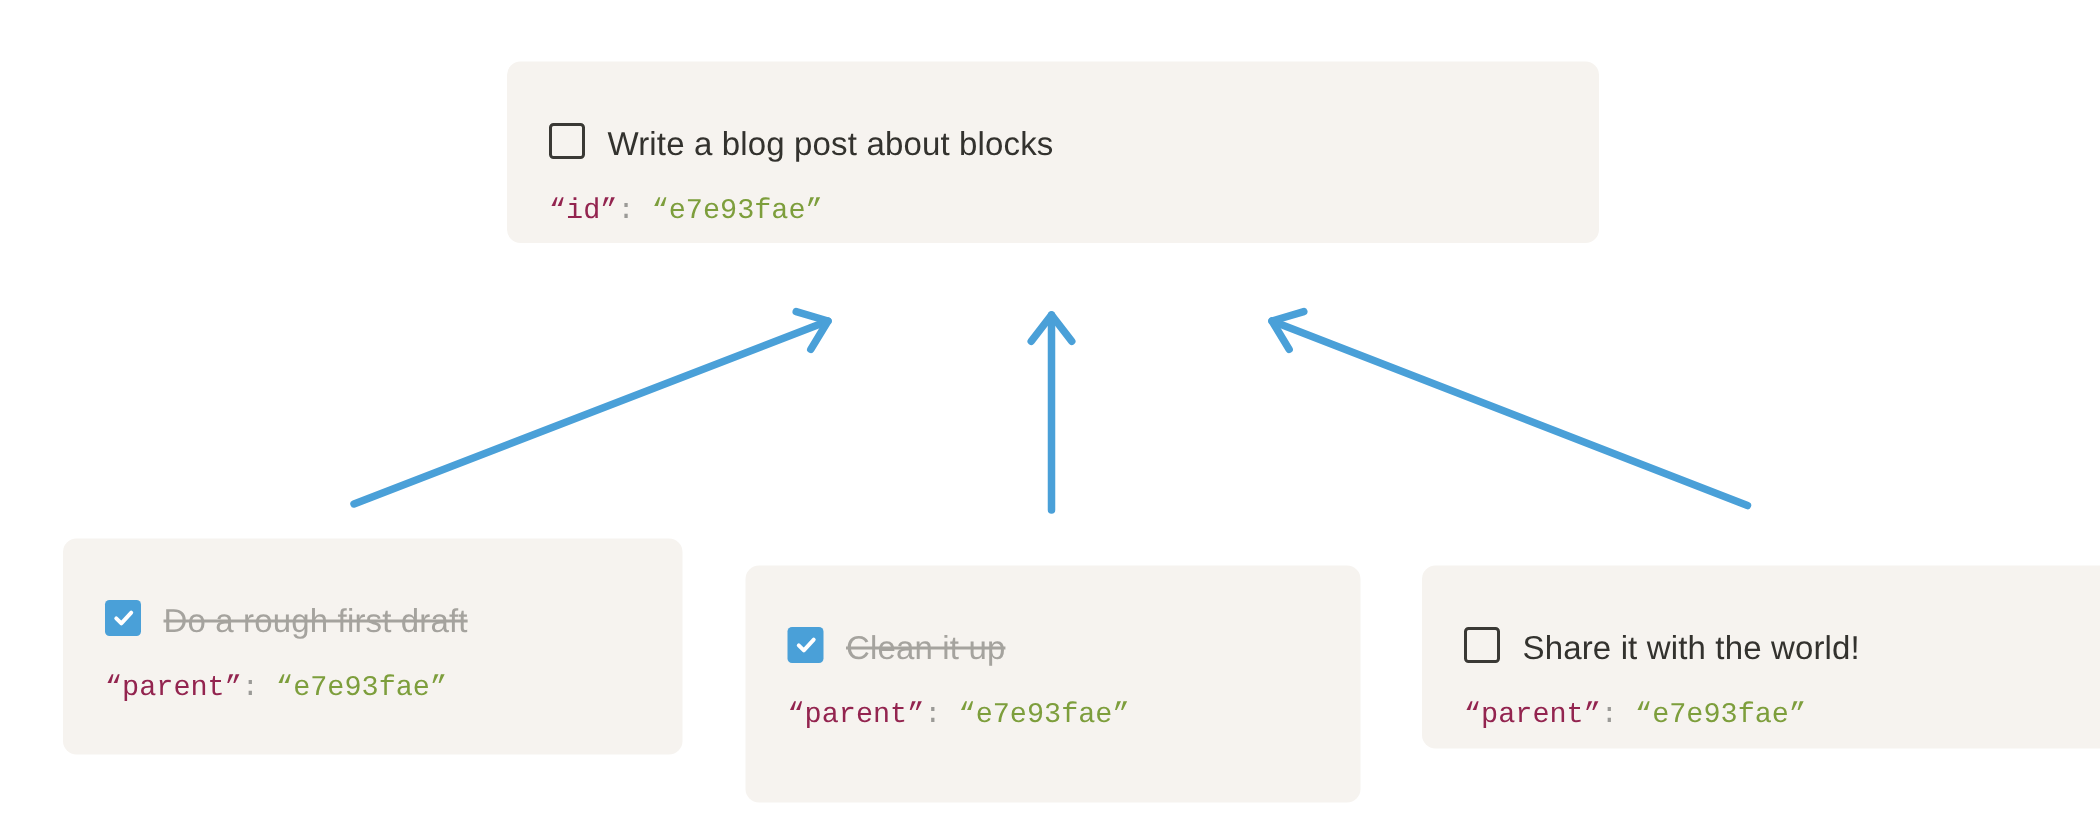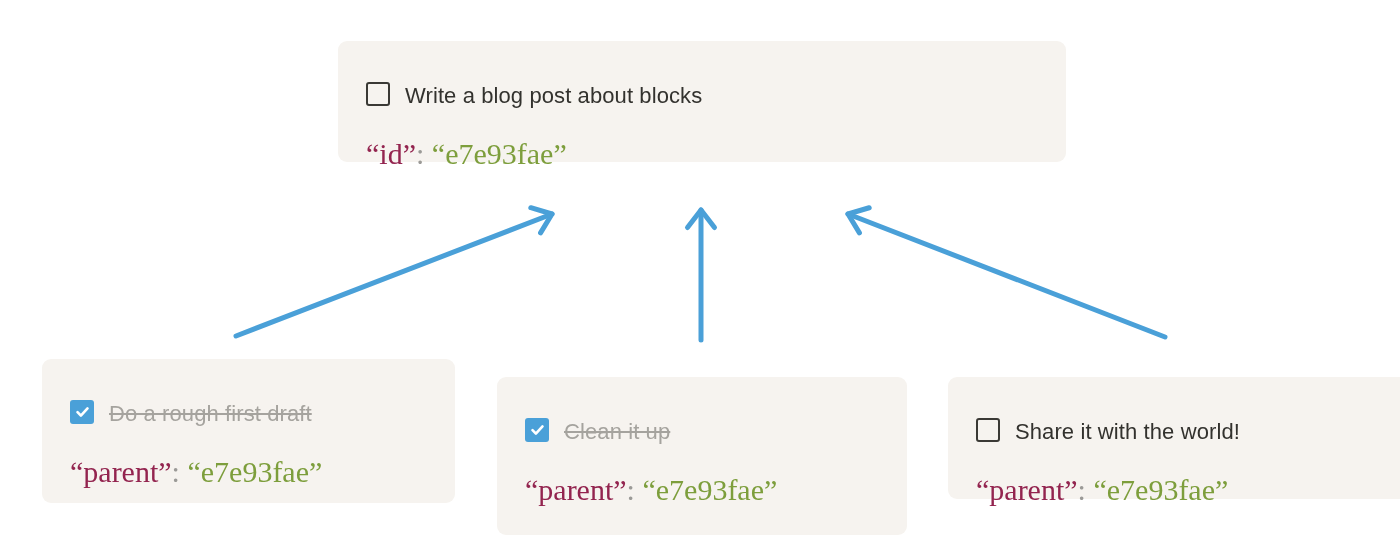--- a/index.html
+++ b/index.html
@@ -62,23 +62,23 @@
     letter-spacing: 0.1px;
     white-space: nowrap;
   }
   .task-title.is-checked {
     color: var(--completed-text, #a5a39e);
     text-decoration: line-through;
     text-decoration-thickness: 2px;
   }
 
   .code-row {
-    margin-top: 27px;
-    font-family: Liberation Serif, serif;
-    font-size: 30px;
+    margin-top: 13px;
+    font-family: Liberation Mono, monospace;
+    font-size: 19px;
     line-height: 30px;
     white-space: pre;
   }
   .code-key   { color: var(--code-key, #93244f); }
   .code-sep   { color: var(--code-punctuation, #9b9a97); }
   .code-value { color: var(--code-value, #7d9e3c); }
 </style>
 </head>
 <body>
 

